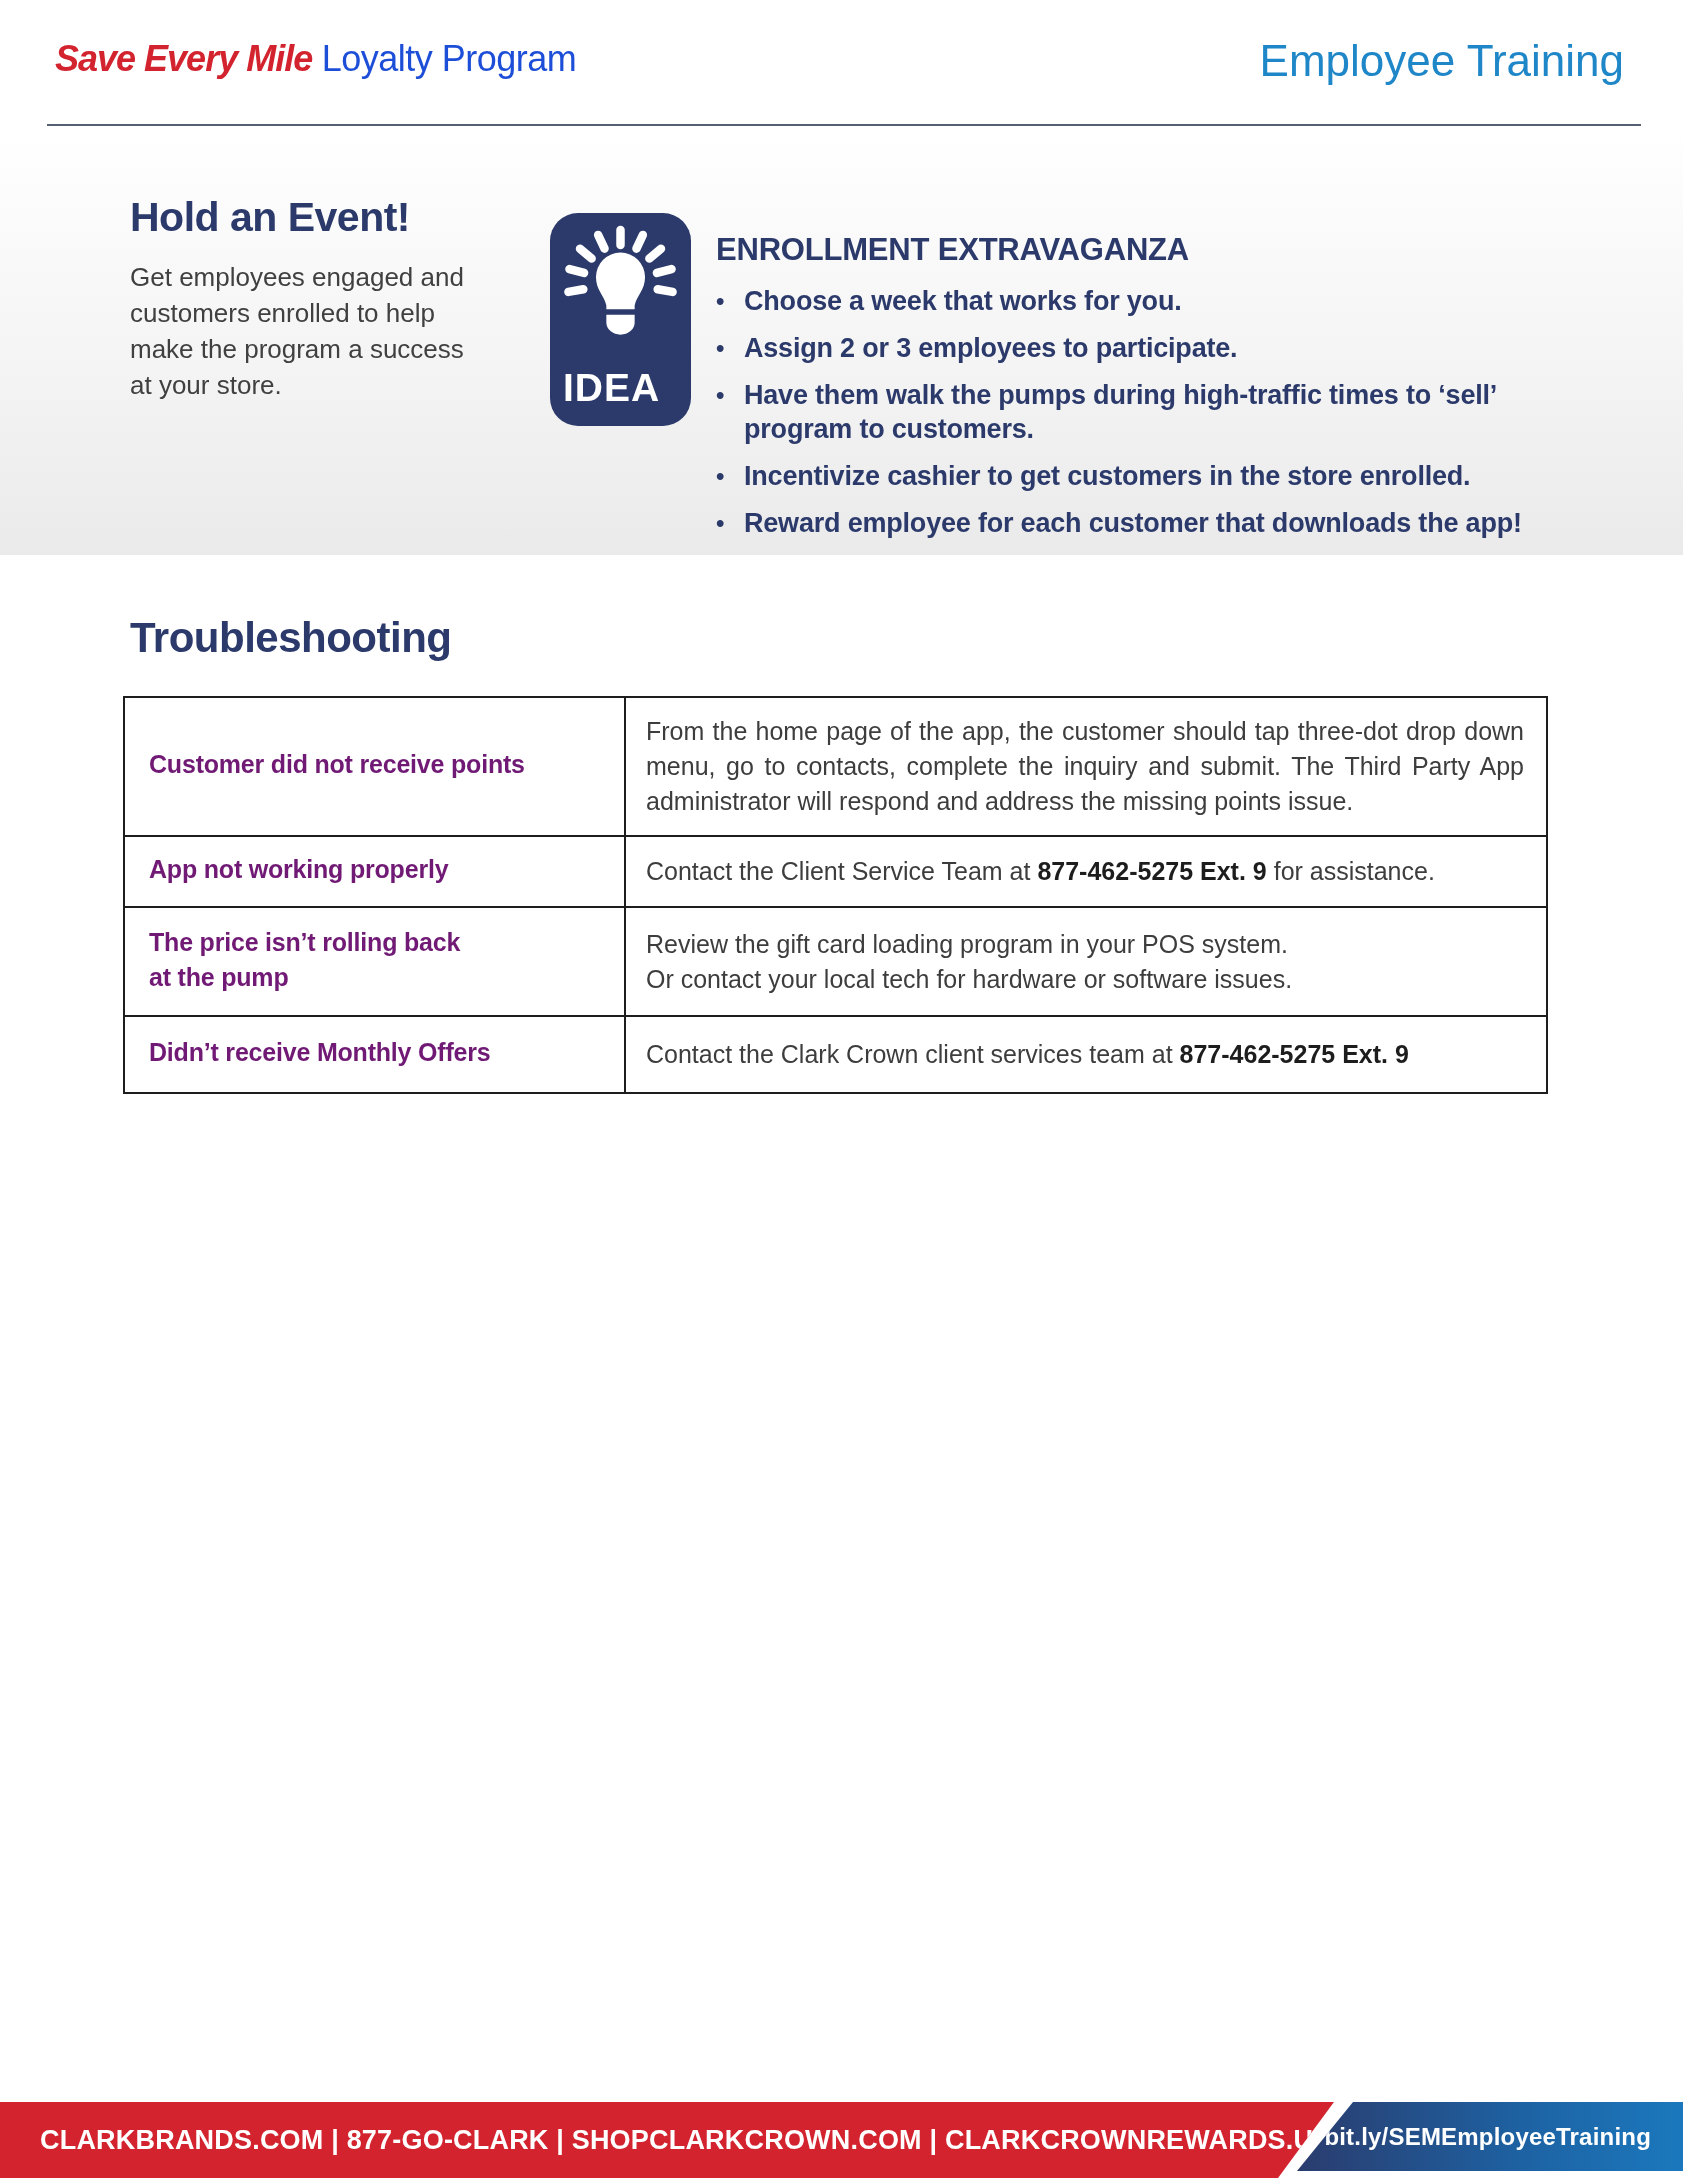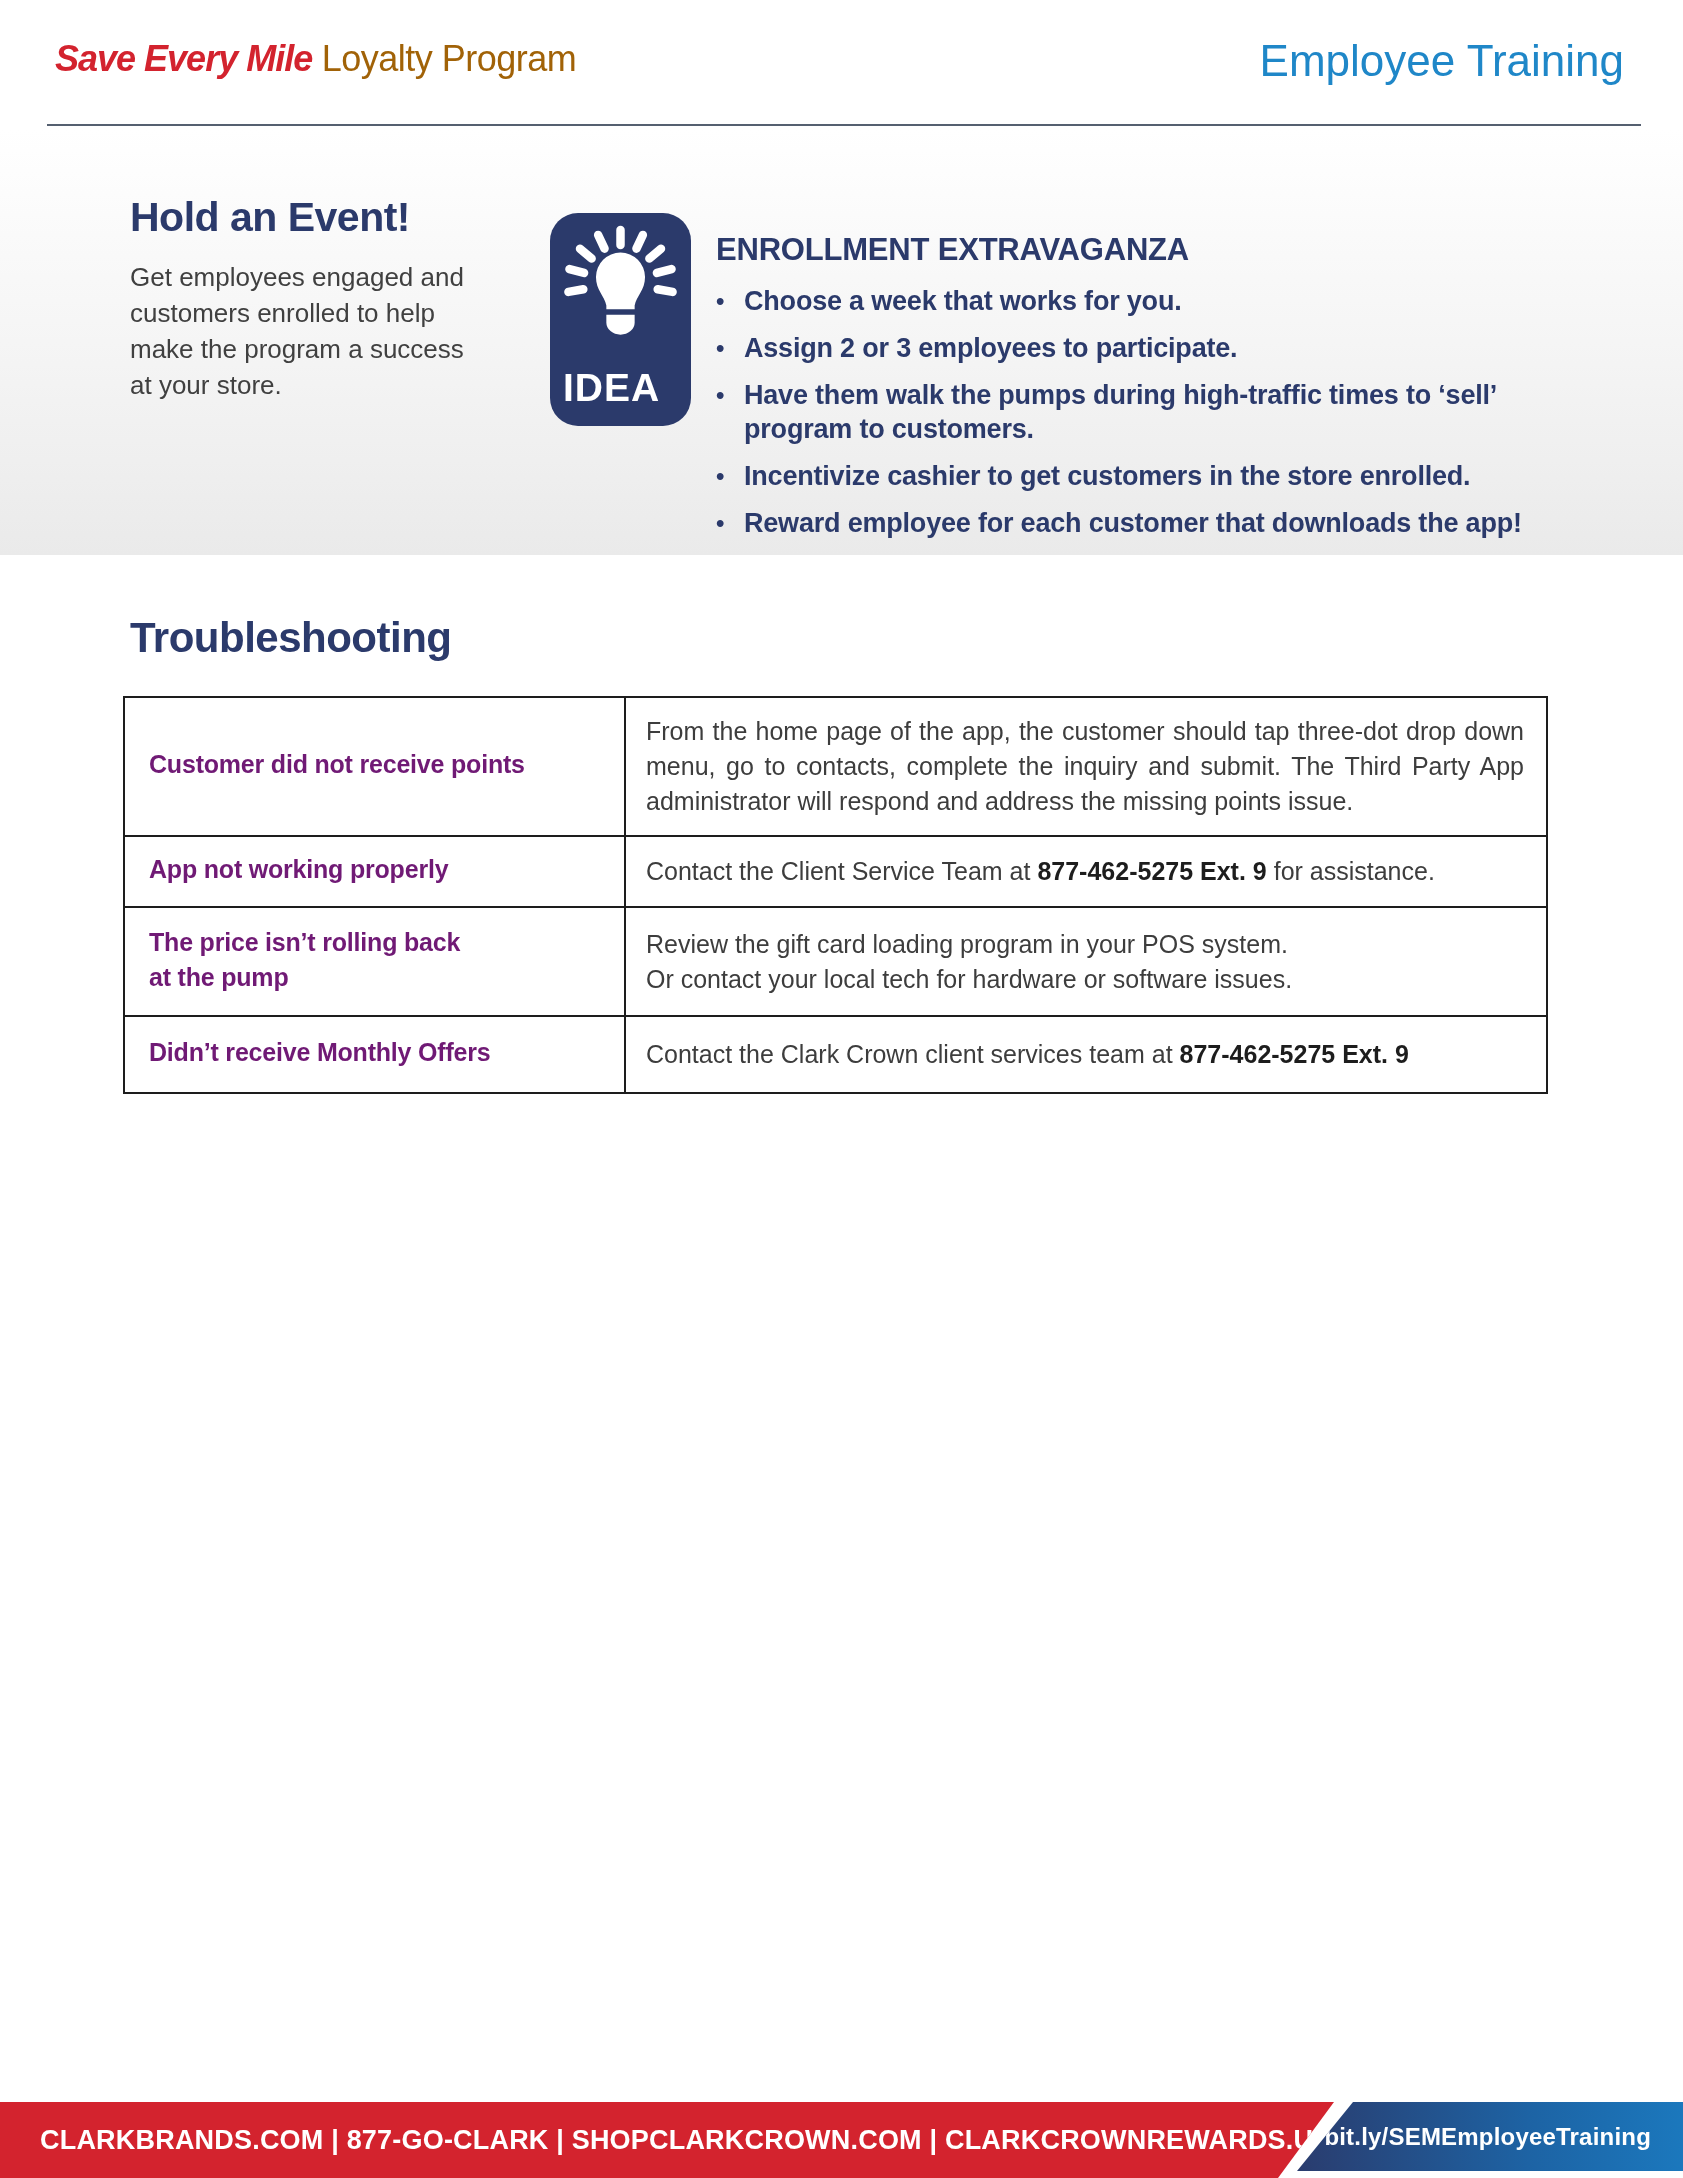--- a/index.html
+++ b/index.html
@@ -15,21 +15,21 @@
   .grad-band{
     position:absolute;left:0;top:129px;width:1683px;height:426px;
     background:linear-gradient(180deg,#ffffff 0%,#f4f4f4 55%,#eaeaea 100%);
   }
   
   .logo{
     position:absolute;left:55px;top:38px;
     font-size:36px;white-space:nowrap;
   }
   .logo-red{color:#d3232e;font-weight:700;font-style:italic;letter-spacing:-1px;}
-  .logo-navy{color:#a16207;font-weight:500;letter-spacing:-0.5px;text-align:right;}
+  .logo-navy{color:#1d4ed8;font-weight:500;letter-spacing:-0.5px;text-align:right;}
   .header-right{
     position:absolute;right:59px;top:36px;
     font-size:44px;font-weight:400;color:#1f87c8;letter-spacing:0;
   }
   .header-rule{
     position:absolute;left:47px;top:124px;width:1594px;height:2px;
     background:#556070;
   }
   
   .event-head{

